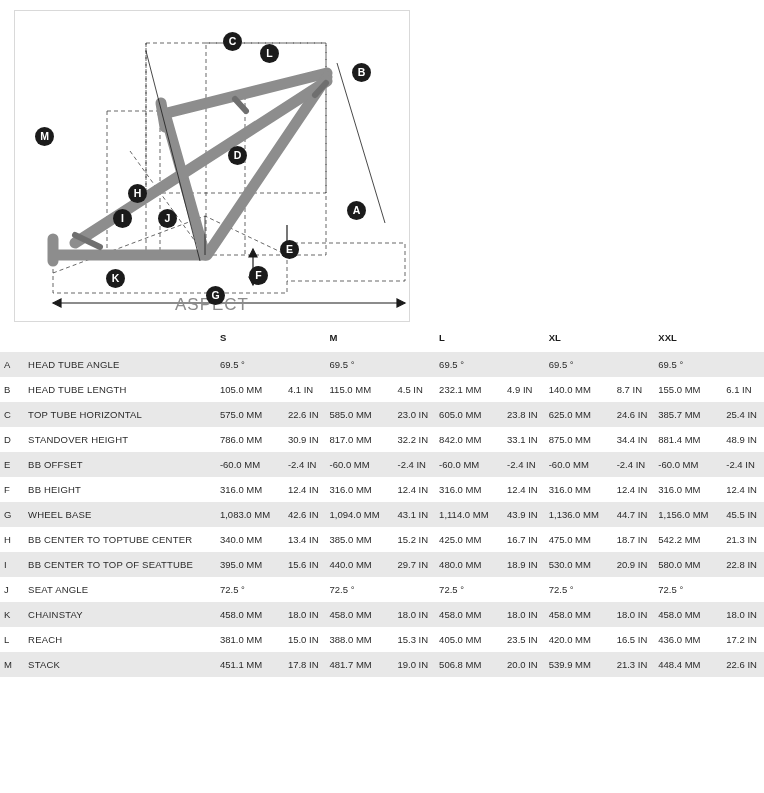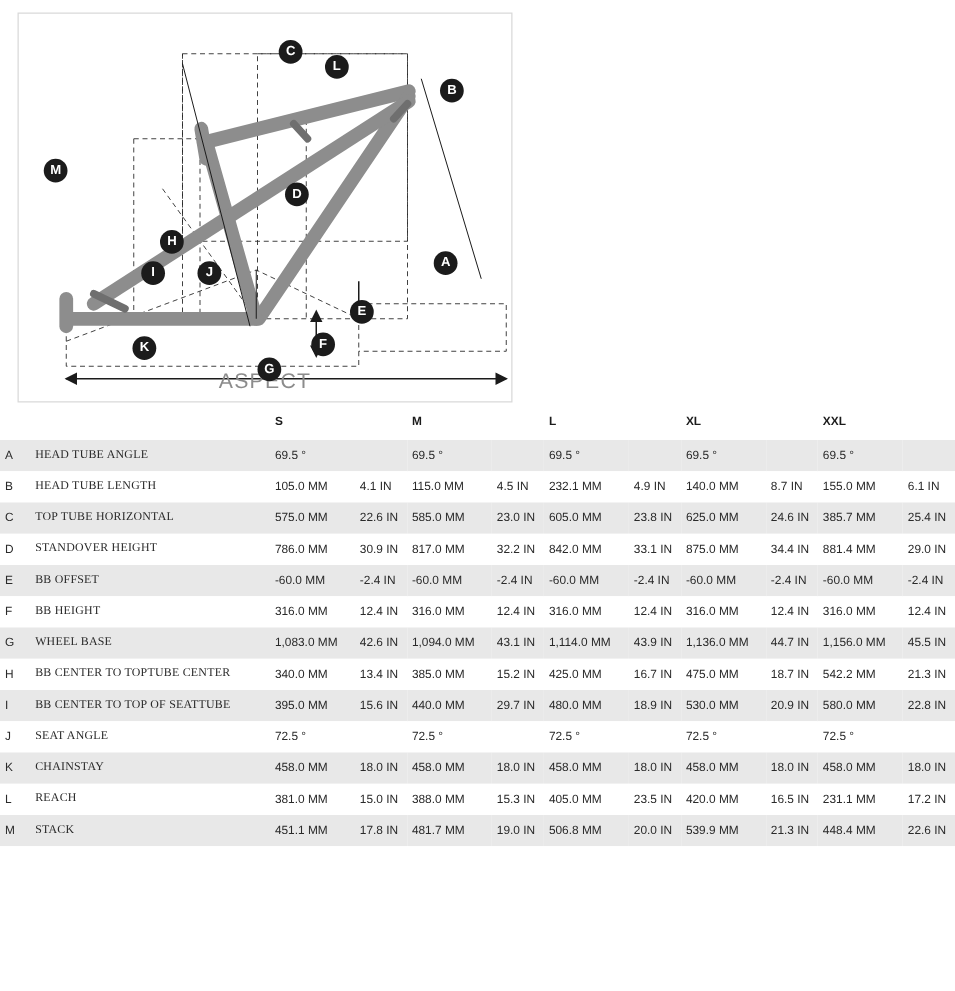--- a/index.html
+++ b/index.html
@@ -80,21 +80,20 @@
     font-size: 9.5px;
     color: #1b1b1b;
   }
   td.label {
     width: 175px;
     font-weight: bold;
     font-size: 9.5px;
     letter-spacing: 0.2px;
     color: #1b1b1b;
     text-transform: uppercase;
-    font-family: Liberation Serif, serif;
   }
   td.mm { width: 62px; }
   td.in { width: 38px; padding-right: 8px; }
   th.size { width: 100px; }
   tr.alt { background: #e8e8e8; }
   tr.plain { background: #ffffff; }
   tr.head { background: #ffffff; }
 </style>
 </head>
 <body>
@@ -245,21 +244,21 @@
         <td class="label">STANDOVER HEIGHT</td>
         <td class="mm">786.0 MM</td>
         <td class="in">30.9 IN</td>
         <td class="mm">817.0 MM</td>
         <td class="in">32.2 IN</td>
         <td class="mm">842.0 MM</td>
         <td class="in">33.1 IN</td>
         <td class="mm">875.0 MM</td>
         <td class="in">34.4 IN</td>
         <td class="mm">881.4 MM</td>
-        <td class="in">29.0 IN</td>
+        <td class="in">48.9 IN</td>
       </tr>
 
       <tr class="alt">
         <td class="letter">E</td>
         <td class="label">BB OFFSET</td>
         <td class="mm">-60.0 MM</td>
         <td class="in">-2.4 IN</td>
         <td class="mm">-60.0 MM</td>
         <td class="in">-2.4 IN</td>
         <td class="mm">-60.0 MM</td>
@@ -364,21 +363,21 @@
         <td class="letter">L</td>
         <td class="label">REACH</td>
         <td class="mm">381.0 MM</td>
         <td class="in">15.0 IN</td>
         <td class="mm">388.0 MM</td>
         <td class="in">15.3 IN</td>
         <td class="mm">405.0 MM</td>
         <td class="in">23.5 IN</td>
         <td class="mm">420.0 MM</td>
         <td class="in">16.5 IN</td>
-        <td class="mm">231.1 MM</td>
+        <td class="mm">436.0 MM</td>
         <td class="in">17.2 IN</td>
       </tr>
 
       <tr class="alt">
         <td class="letter">M</td>
         <td class="label">STACK</td>
         <td class="mm">451.1 MM</td>
         <td class="in">17.8 IN</td>
         <td class="mm">481.7 MM</td>
         <td class="in">19.0 IN</td>

